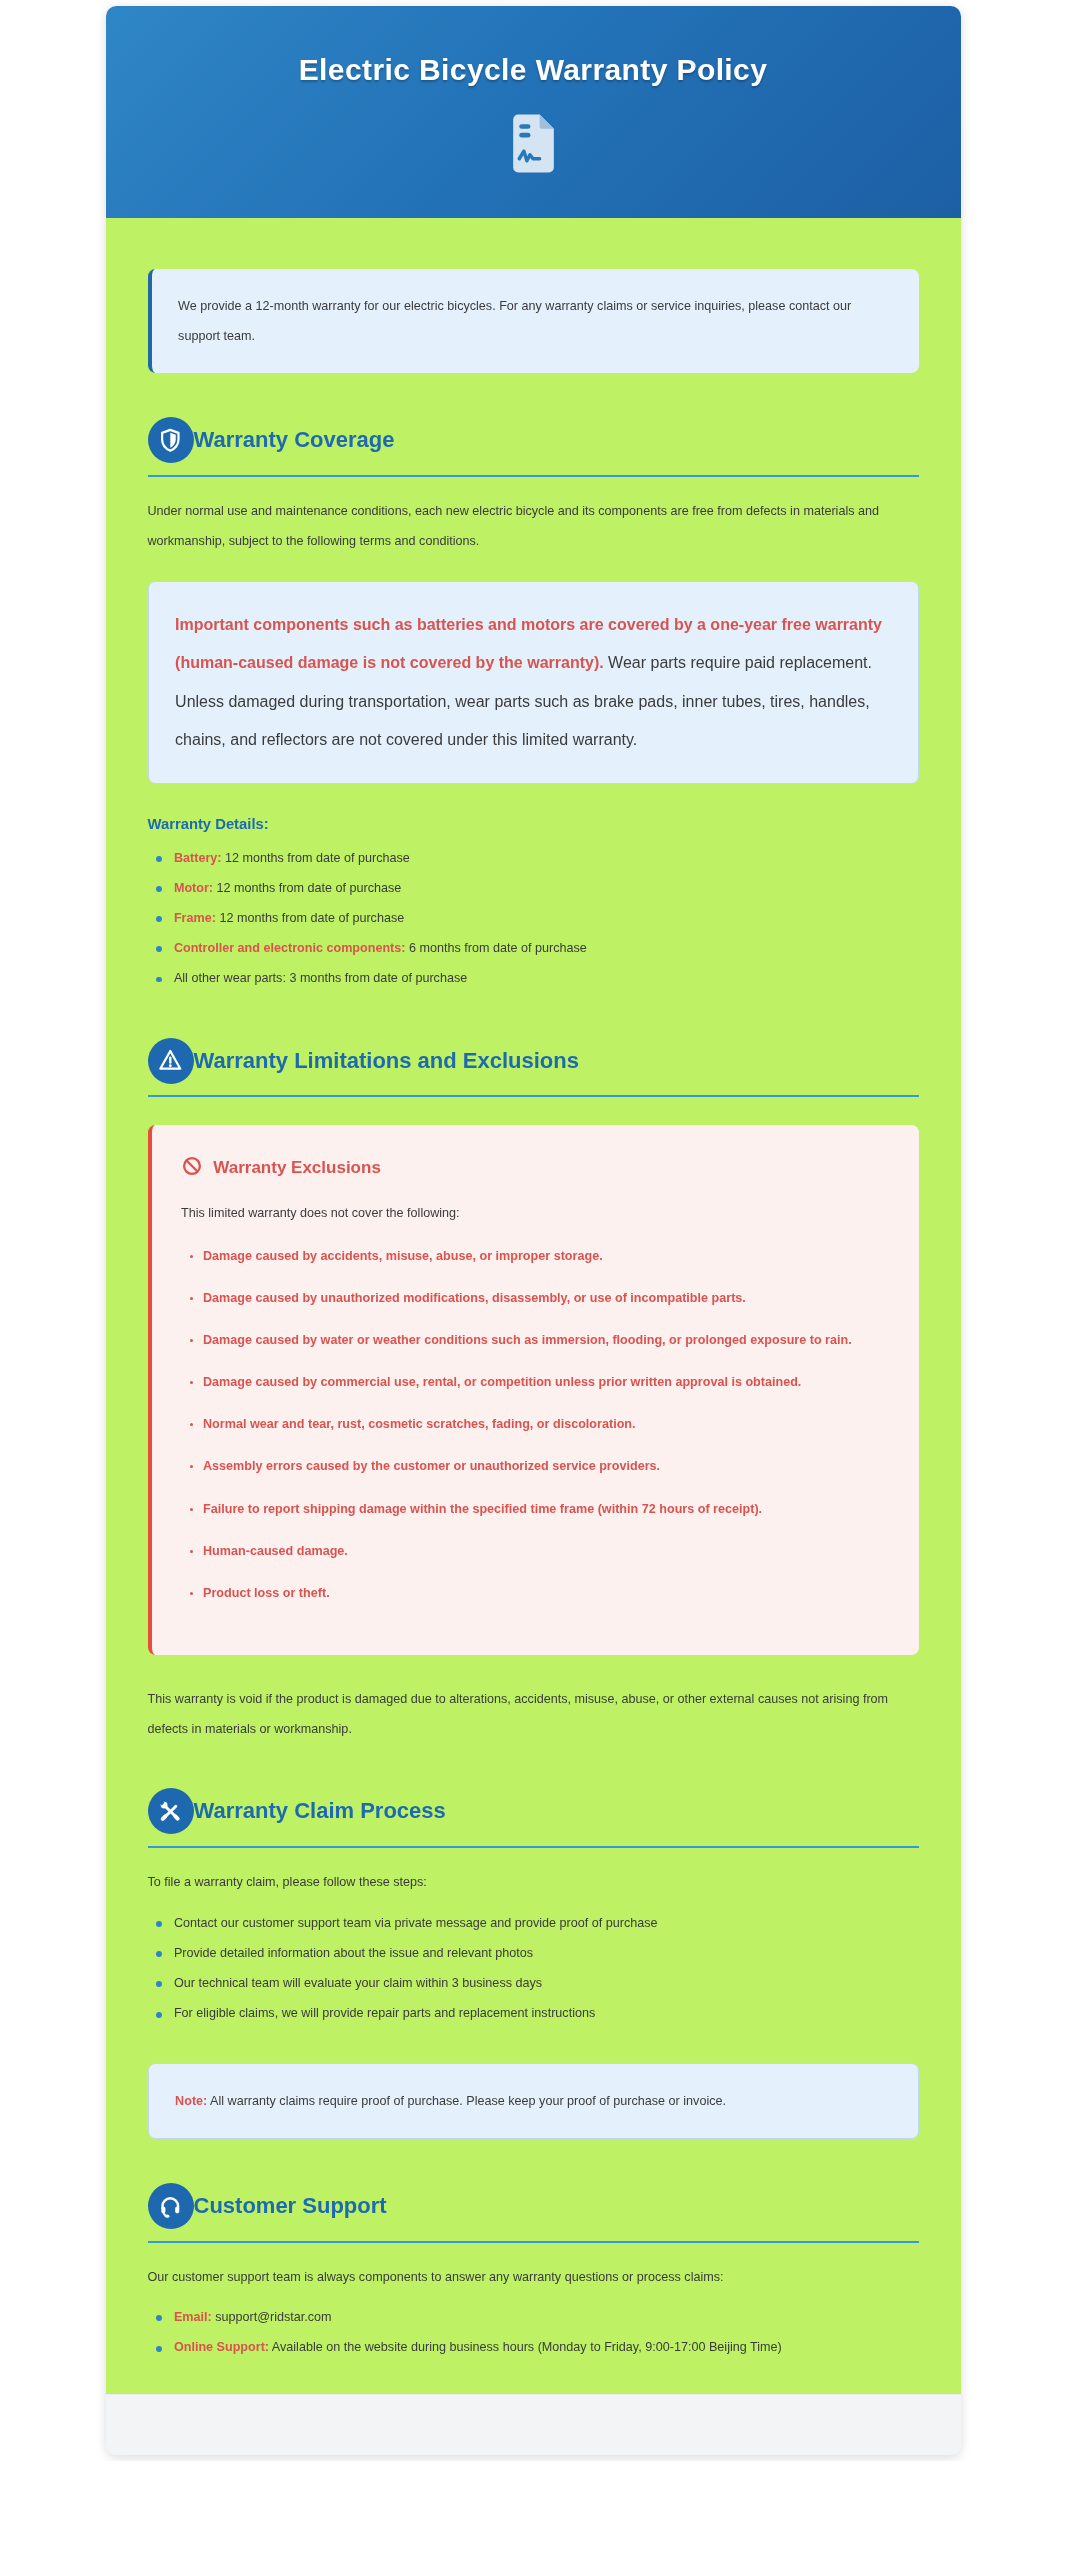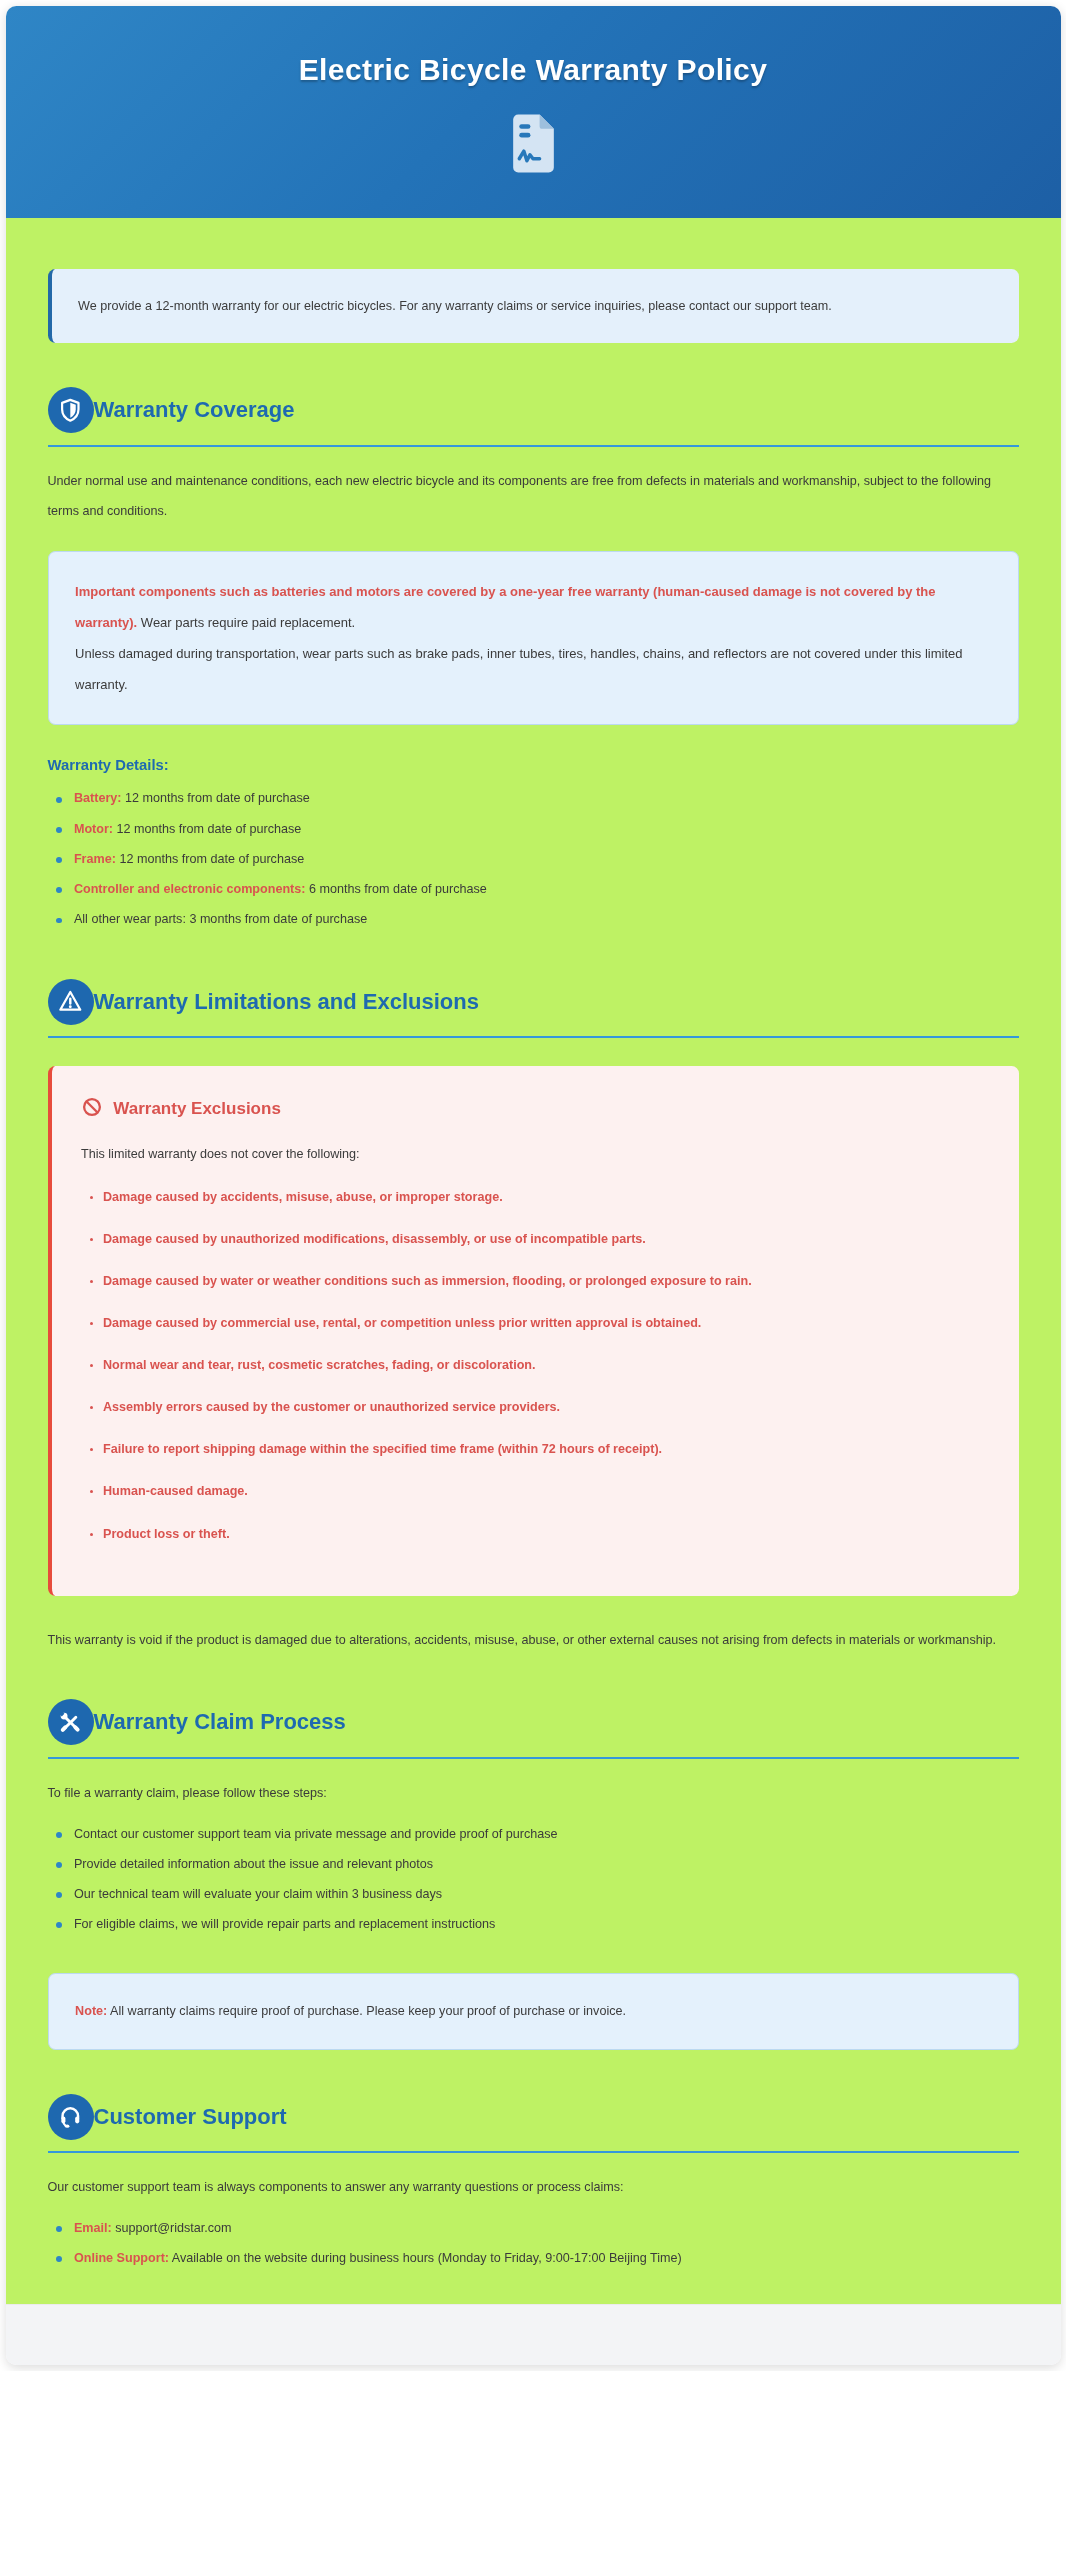--- a/index.html
+++ b/index.html
@@ -1,18 +1,18 @@
 <!DOCTYPE html>
 <html style="font-size:11.8px"><head>
 <meta charset="utf-8">
 <style>
   html,body{margin:0;padding:0;background:#ffffff;}
   body{font-family:"Liberation Sans","DejaVu Sans",sans-serif;color:#3b3b3b;}
   .card{
-    width:1055px;margin:5.9px auto;background:#ffffff;border-radius:10.3px;overflow:hidden;
+    width:855px;margin:5.9px auto;background:#ffffff;border-radius:10.3px;overflow:hidden;
     box-shadow:0 2.2px 10.3px rgba(0,0,0,.14);
   }
   
   .header{
     background:linear-gradient(135deg,#2f86c6 0%,#2373b8 45%,#1d5fa5 100%);
     text-align:center;padding:47px 14.8px 41px;
   }
   .header h1{
     margin:0;color:#ffffff;font-size:30px;font-weight:700;letter-spacing:0.4px;
     text-shadow:0 1.5px 2.2px rgba(0,0,0,.25);
@@ -30,21 +30,21 @@
   .section-head{display:flex;align-items:center;gap:0;margin-top:44px;}
   .section-icon{
     width:46px;height:46px;border-radius:50%;background:#1e68af;flex:0 0 auto;
     display:flex;align-items:center;justify-content:center;
   }
   .section-title{font-size:22px;font-weight:700;color:#1e6ab0;margin:0;}
   .rule{border-bottom:2.2px solid #3498db;margin-top:11.8px;}
   
   .highlight-box{
     background:#e4f1fc;border:0.7px solid #bcd9f0;border-radius:7.4px;
-    padding:23.6px 26.6px;font-size:13px;line-height:2.4;margin:25px 0 0;color:#3b3b3b;
+    padding:23.6px 26.6px;font-size:16px;line-height:2.4;margin:25px 0 0;color:#3b3b3b;
   }
   .red-label{color:#d9534f;font-weight:700;}
   .details-heading{font-size:14.8px;font-weight:700;color:#1e6ab0;margin:32px 0 4.4px;}
   
   ul.blue-list{list-style:none;margin:10.3px 0 0;padding:0 0 0 4.4px;}
   ul.blue-list li{
     position:relative;padding-left:22px;margin:0 0;font-size:12.6px;line-height:2.4;color:#3b3b3b;
   }
   ul.blue-list li::before{
     content:"";position:absolute;left:4.4px;top:1.05em;width:5.9px;height:5.9px;border-radius:50%;

